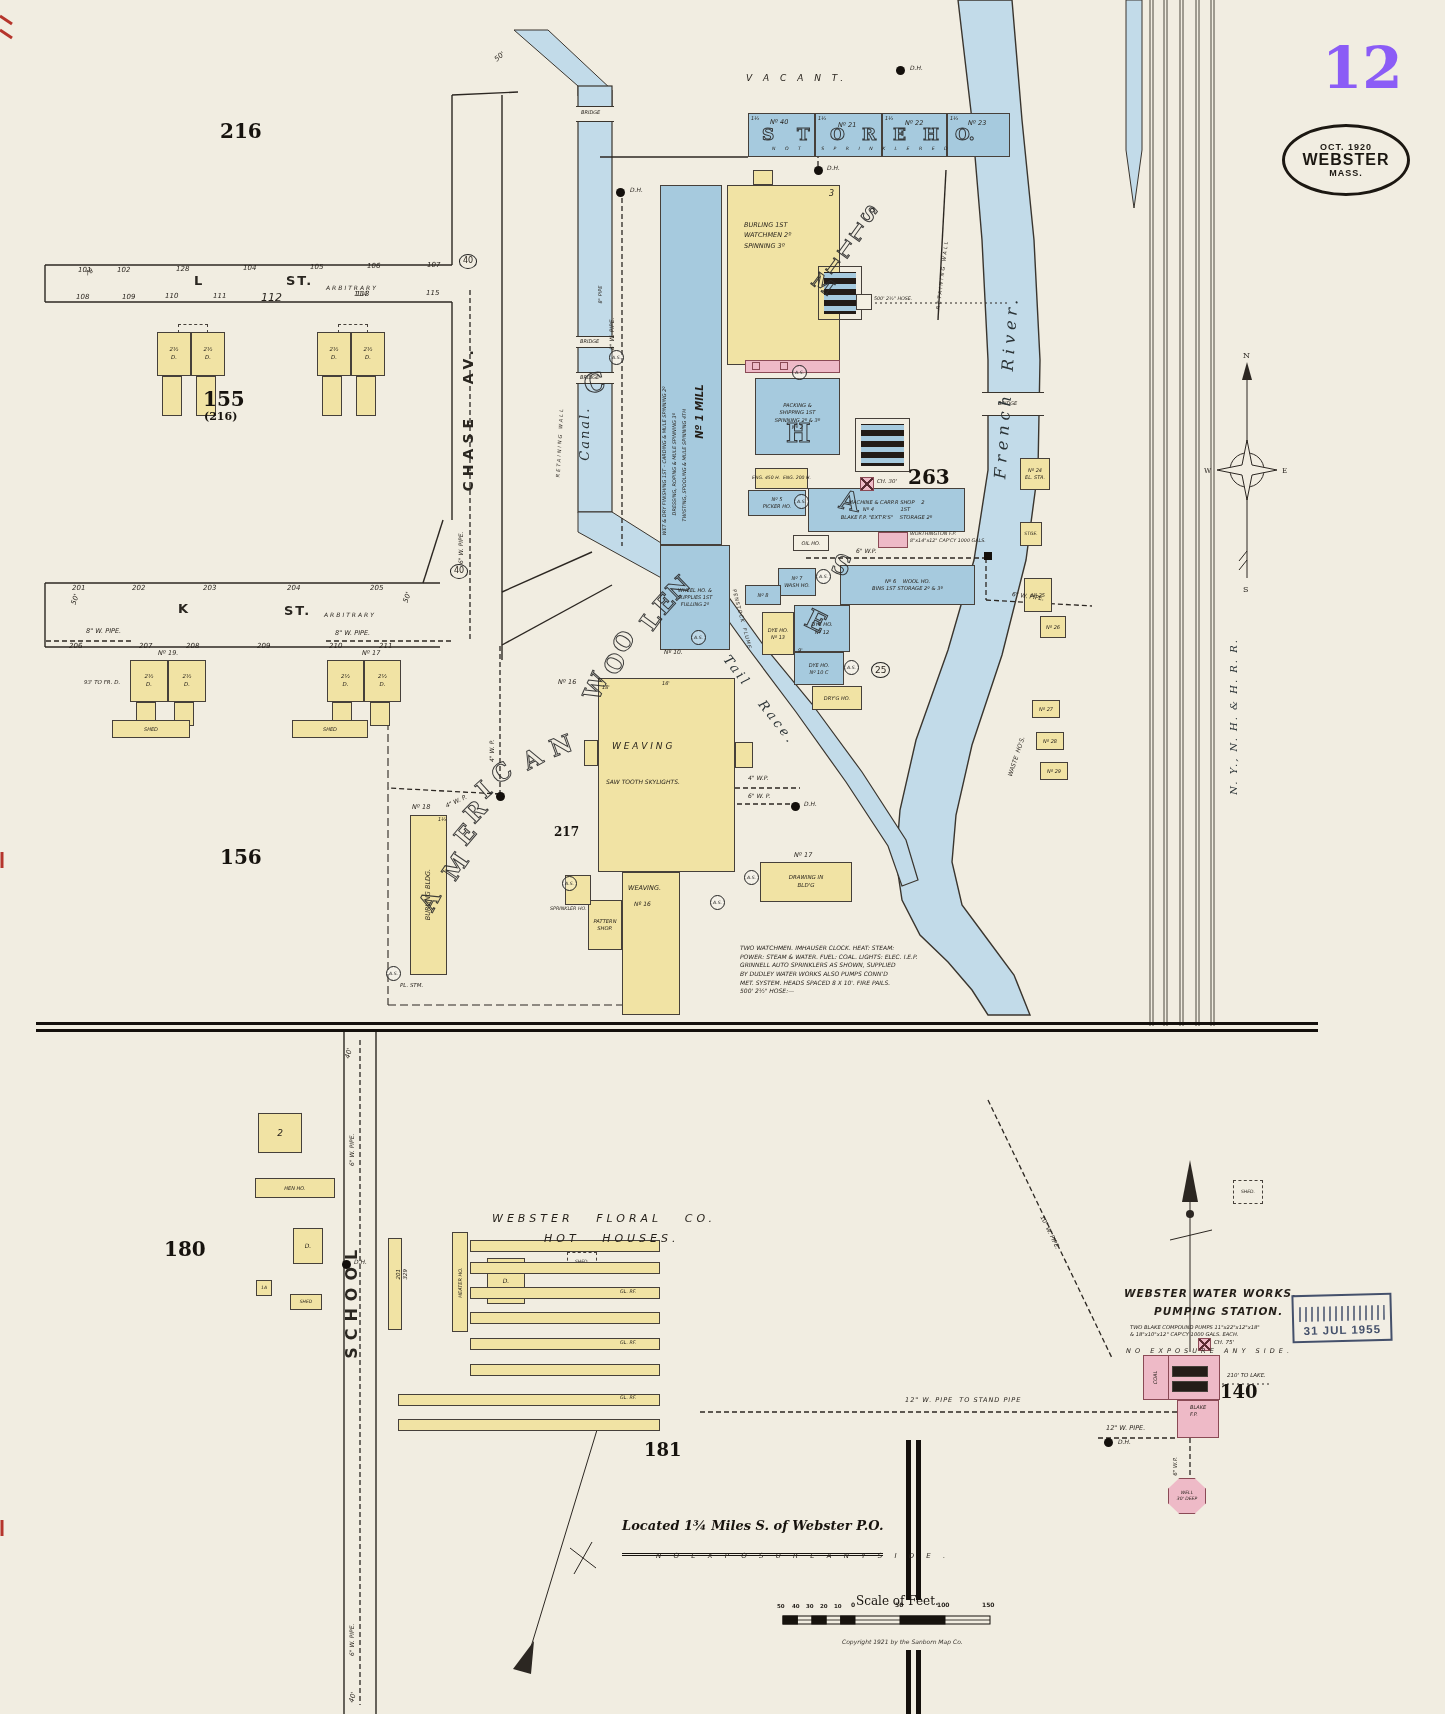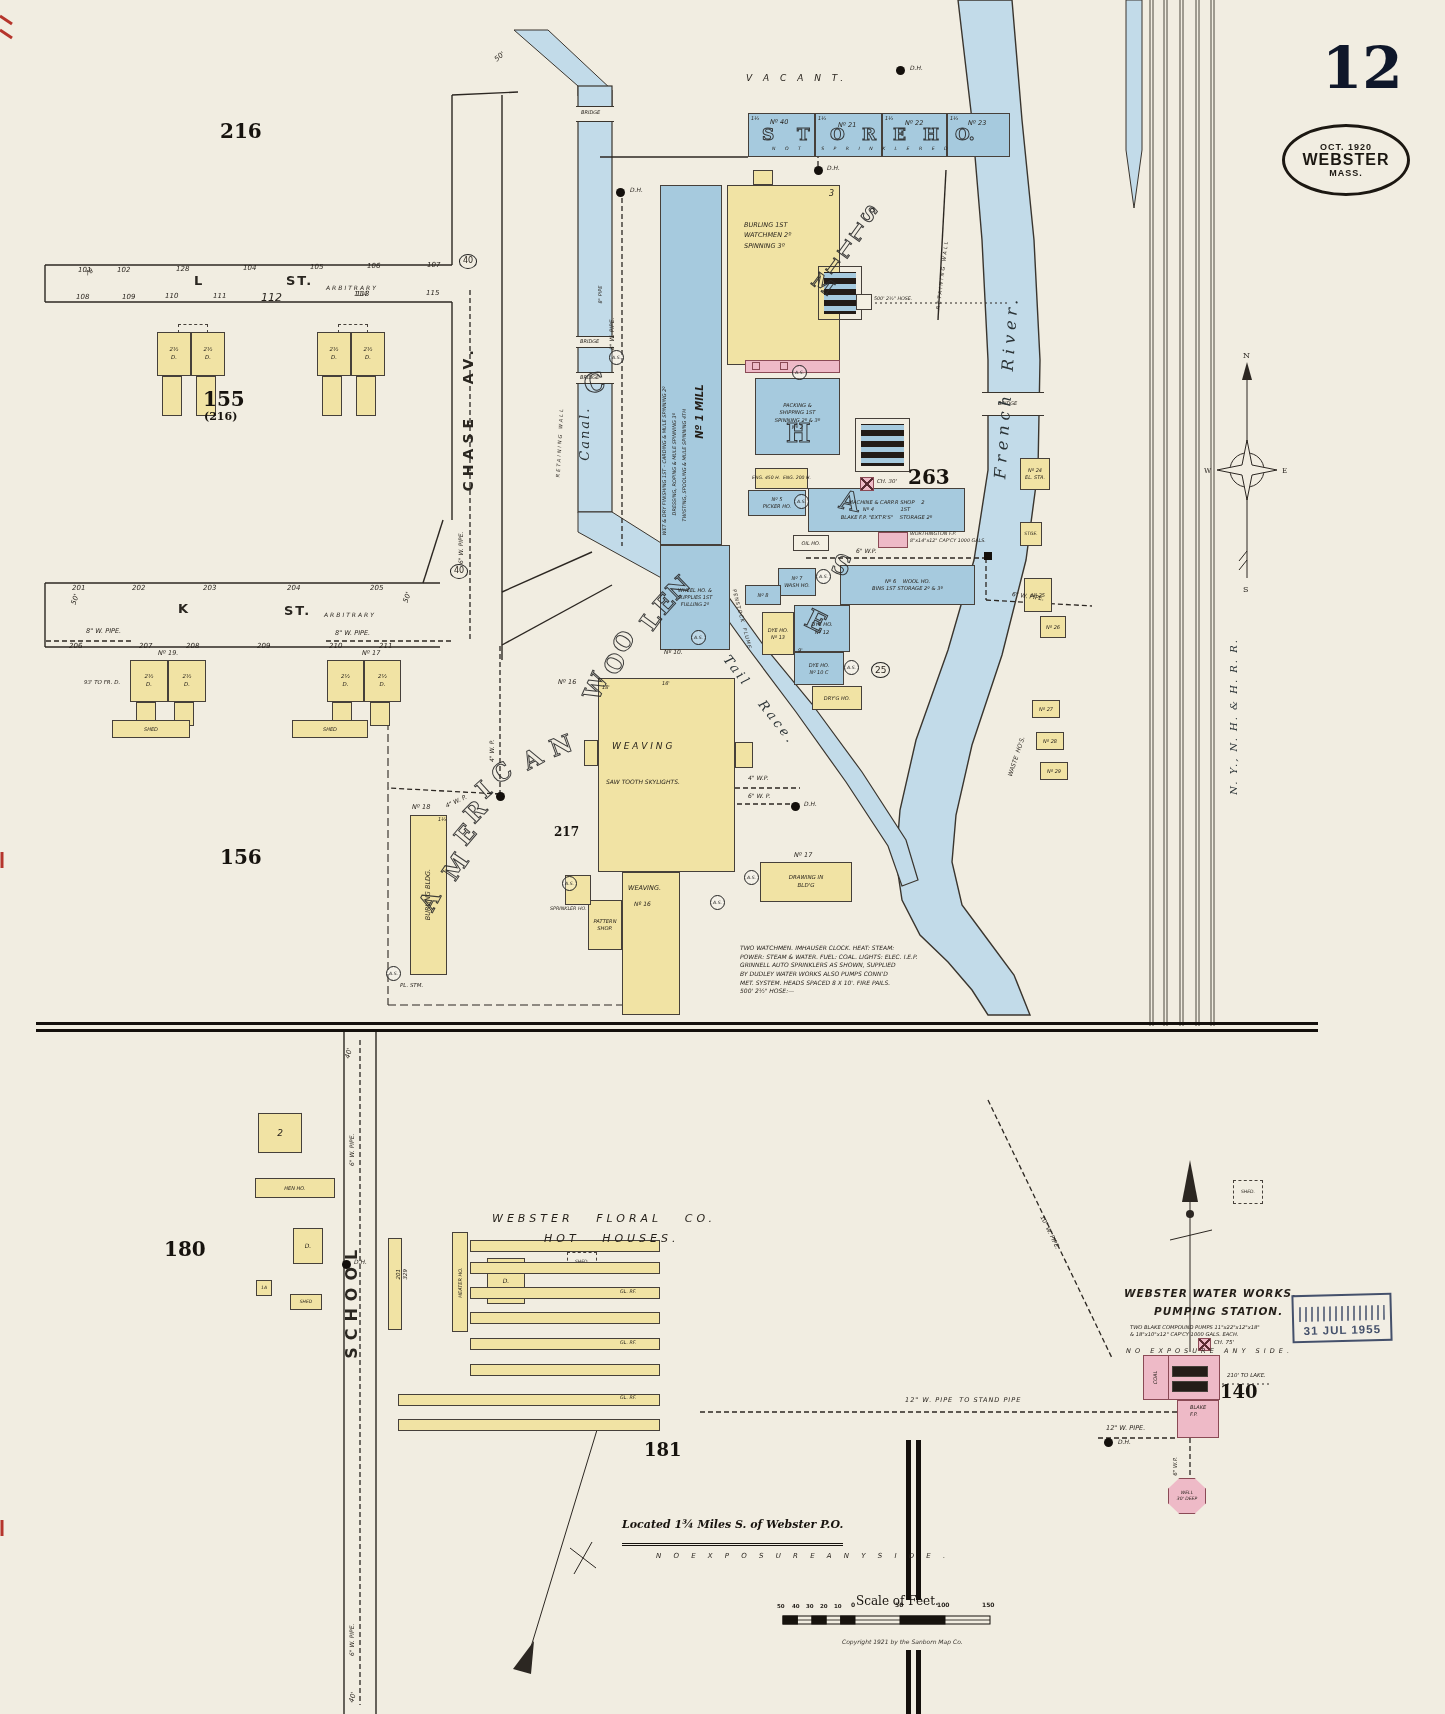--- a/index.html
+++ b/index.html
@@ -26,28 +26,28 @@
   .riv{font-family:"DejaVu Serif",serif;font-style:italic;color:#2b3336;}
   .circ{border:1px solid #222;border-radius:50%;padding:1px 3px;font-style:normal;}
   .giant{position:absolute;font-family:"DejaVu Serif",serif;font-weight:700;font-style:normal;
          color:#2a2a2a;-webkit-text-stroke:1px #2a2a2a;-webkit-text-fill-color:transparent;
          transform-origin:50% 50%;opacity:.9;}
   .asm{position:absolute;width:13px;height:13px;border:1px solid #222;border-radius:50%;
        display:flex;align-items:center;justify-content:center;font-size:4.5px;font-style:italic;color:#222;background:rgba(255,255,255,.25);}
   .dh{position:absolute;width:9px;height:9px;border-radius:50%;background:#14100c;}
   .jbox{position:absolute;width:8px;height:8px;background:#14100c;}
   #sheet-number{position:absolute;left:1322px;top:34px;font-family:"DejaVu Serif",serif;
-       font-weight:700;font-size:58px;color:#0f172a;z-index:4;}
+       font-weight:700;font-size:58px;color:#8b5cf6;z-index:4;}
   #title-oval{position:absolute;left:1282px;top:124px;width:122px;height:66px;border:3.5px solid #1c1812;
        border-radius:50%;display:flex;flex-direction:column;align-items:center;justify-content:center;
        z-index:4;background:#f1ede1;font-family:"Liberation Sans",sans-serif;color:#1c1812;}
   #title-oval .d{font-size:9px;font-weight:700;letter-spacing:1px;}
   #title-oval .c{font-size:16px;font-weight:700;letter-spacing:1px;line-height:1;}
   #located{position:absolute;left:622px;top:1518px;z-index:4;font-family:"DejaVu Serif",serif;
-       font-style:italic;font-weight:700;font-size:11px;color:#17130e;border-bottom:3px double #17130e;padding-bottom:12px;}
+       font-style:italic;font-weight:700;font-size:13px;color:#17130e;border-bottom:3px double #17130e;padding-bottom:20px;}
   #noexp{position:absolute;left:656px;top:1552px;z-index:4;font-size:7px;font-style:italic;letter-spacing:5px;color:#241f19;}
   #scale-title{position:absolute;left:856px;top:1594px;z-index:4;font-family:"DejaVu Serif",serif;font-size:12px;color:#17130e;}
   #copyright{position:absolute;left:842px;top:1638px;z-index:4;font-size:6px;font-style:italic;color:#3a352e;}
   #stamp{position:absolute;left:1292px;top:1294px;width:96px;height:44px;border:2px solid #44506b;
        z-index:4;transform:rotate(-1.5deg);display:flex;flex-direction:column;justify-content:flex-end;background:rgba(255,255,255,.1);}
   #stamp .hatch{height:15px;margin:3px 5px 0 5px;background:repeating-linear-gradient(90deg,#44506b 0 2px,transparent 2px 6px);opacity:.75;}
   #stamp .dt{font-size:11.5px;font-weight:700;color:#44506b;text-align:center;letter-spacing:1px;padding:3px 0 4px 0;font-family:"Liberation Sans",sans-serif;}
 </style>
 </head>
 <body>

